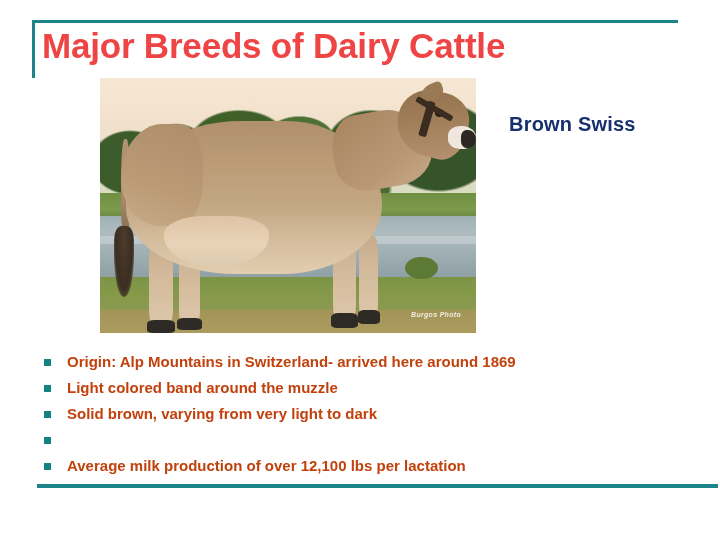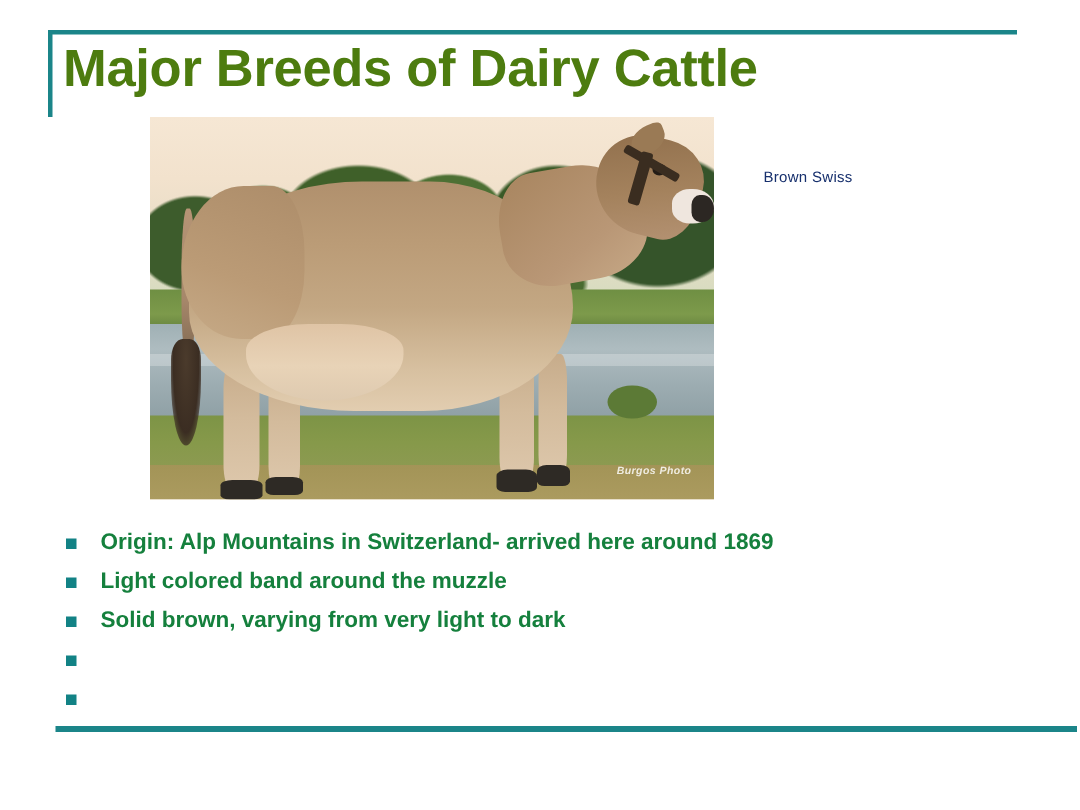--- a/index.html
+++ b/index.html
@@ -51,32 +51,32 @@
 
   
   .title {
     position: absolute;
     left: 42px;
     top: 26px;
     width: 620px;
     font-size: 35px;
     line-height: 40px;
     font-weight: bold;
-    color: #4d7c0f;
+    color: #ef4444;
     letter-spacing: -0.2px;
     white-space: nowrap;
   }
 
   
   .caption {
     position: absolute;
     left: 509px;
     top: 113px;
-    font-size: 10px;
-    font-weight: normal;
+    font-size: 20px;
+    font-weight: bold;
     color: #17306d;
     letter-spacing: 0.2px;
     white-space: nowrap;
   }
 
   
   .photo {
     position: absolute;
     left: 100px;
     top: 78px;
@@ -323,21 +323,21 @@
     height: 7px;
     background: #128285;
     margin-top: 7px;
     margin-right: 16px;
     flex: 0 0 auto;
   }
   .bullet-text {
     font-size: 15px;
     line-height: 20px;
     font-weight: bold;
-    color: #15803d;
+    color: #c2410c;
     white-space: nowrap;
   }
 </style>
 </head>
 <body>
 
 <div class="slide">
 
   <div class="rule-top"></div>
   <div class="rule-left"></div>
@@ -395,18 +395,19 @@
     </div>
     <div class="bullet-row">
       <div class="bullet-mark"></div>
       <div class="bullet-text">Solid brown, varying from very light to dark</div>
     </div>
     <div class="bullet-row">
       <div class="bullet-mark"></div>
     </div>
     <div class="bullet-row">
       <div class="bullet-mark"></div>
+      <div class="bullet-text">Average milk production of over 12,100 lbs per lactation</div>
     </div>
   </div>
 
   <div class="rule-bottom"></div>
 
 </div>
 
 </body></html>

